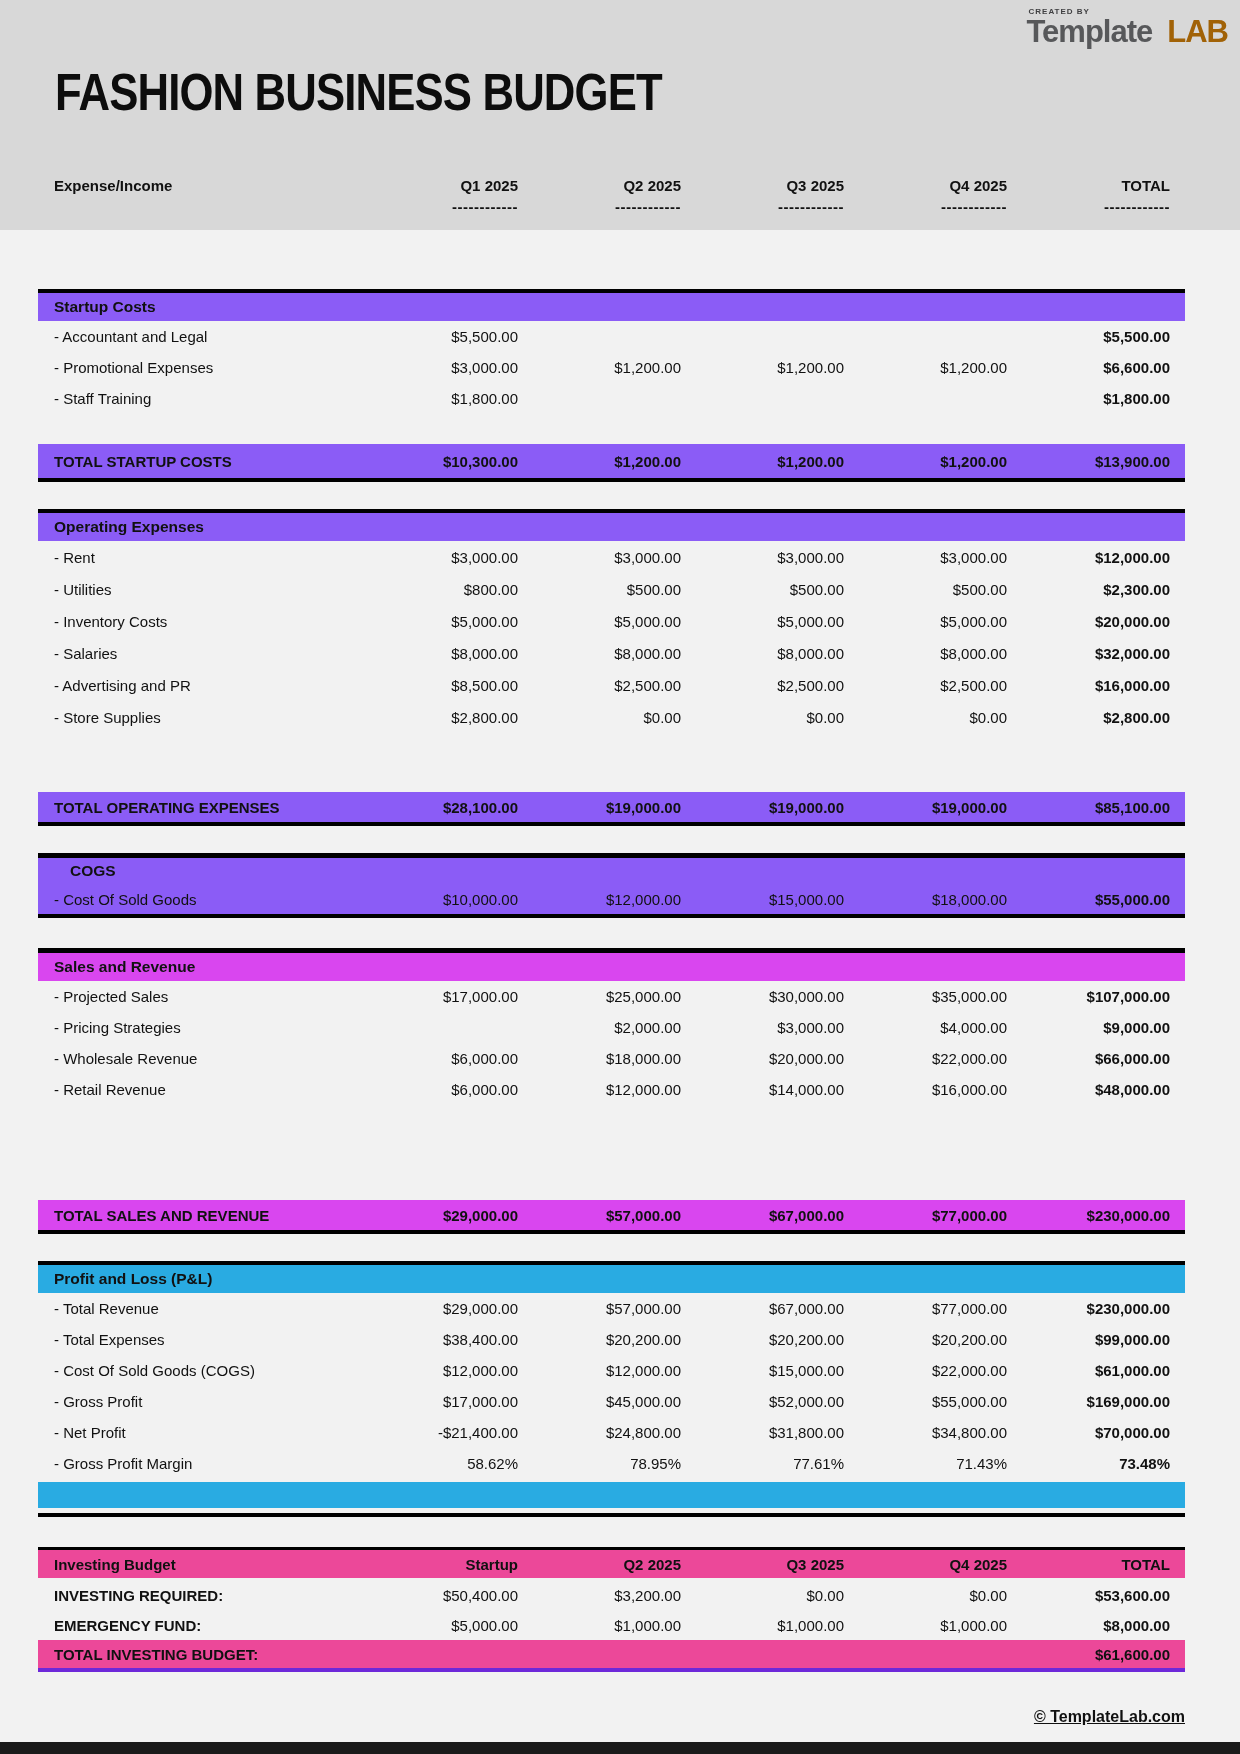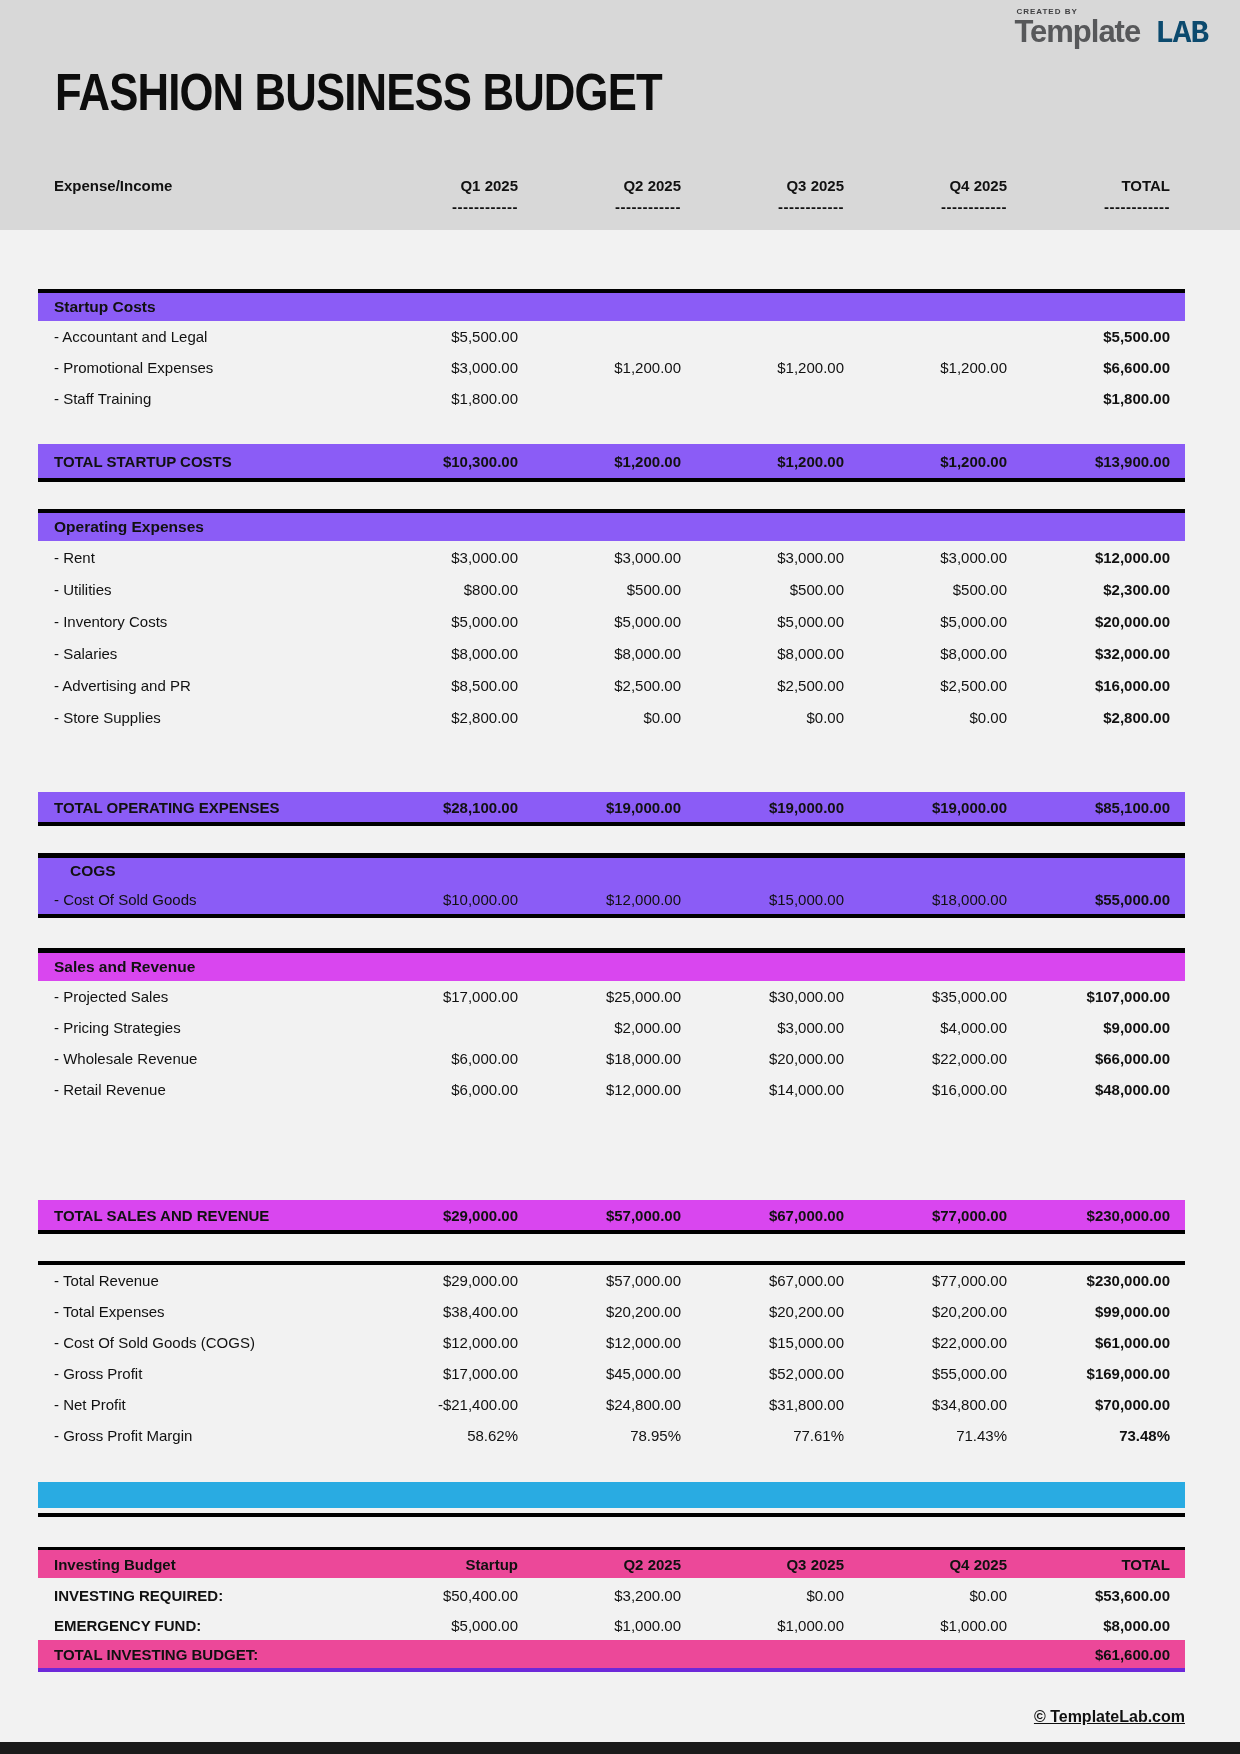--- a/index.html
+++ b/index.html
@@ -1,24 +1,24 @@
 <!DOCTYPE html>
 <html><head>
 <meta charset="utf-8">
 <style>
   html,body{margin:0;padding:0;background:#ffffff;}
   .page{position:relative;width:1240px;height:1754px;background:#f2f2f2;
         font-family:"Liberation Sans",sans-serif;color:#111;overflow:hidden;}
   .topband{position:absolute;top:0;left:0;width:1240px;height:230px;background:#d8d8d8;}
 
   
-  .logo{position:absolute;top:8px;right:32px;text-align:left;line-height:1;}
+  .logo{position:absolute;top:8px;right:12px;text-align:left;line-height:1;}
   .logo .created{font-size:8px;font-weight:700;letter-spacing:1px;color:#3f3f41;margin-left:2px;}
   .logo .brand{font-size:31px;font-weight:700;letter-spacing:-1px;}
-  .logo .t{color:#57585a;} .logo .l{color:#0c4a6e;font-family:Liberation Mono, monospace;}
+  .logo .t{color:#57585a;} .logo .l{color:#a16207;}
 
   .title{position:absolute;top:62px;left:55px;font-size:52px;font-weight:700;
          letter-spacing:-1px;transform:scaleX(0.84);transform-origin:left;white-space:nowrap;color:#0d0d0d;}
 
   
   .tbl{position:absolute;left:38px;width:1147px;}
   .row{display:flex;align-items:center;height:31px;font-size:15px;}
   .c{white-space:nowrap;}
   .lab{width:301px;padding-left:16px;text-align:left;}
   .v{width:163px;text-align:right;}
@@ -241,20 +241,21 @@
     <div class="c lab">TOTAL SALES AND REVENUE</div>
     <div class="c v">$29,000.00</div>
     <div class="c v">$57,000.00</div>
     <div class="c v">$67,000.00</div>
     <div class="c v">$77,000.00</div>
     <div class="c t">$230,000.00</div>
   </div>
 
   <div class="tbl" style="top:1261px;">
     <div class="bar"></div>
+    <div class="sec-head bg-b">Profit and Loss (P&amp;L)</div>
     <div class="row">
       <div class="c lab">- Total Revenue</div>
       <div class="c v">$29,000.00</div>
       <div class="c v">$57,000.00</div>
       <div class="c v">$67,000.00</div>
       <div class="c v">$77,000.00</div>
       <div class="c t">$230,000.00</div>
     </div>
     <div class="row">
       <div class="c lab">- Total Expenses</div>

